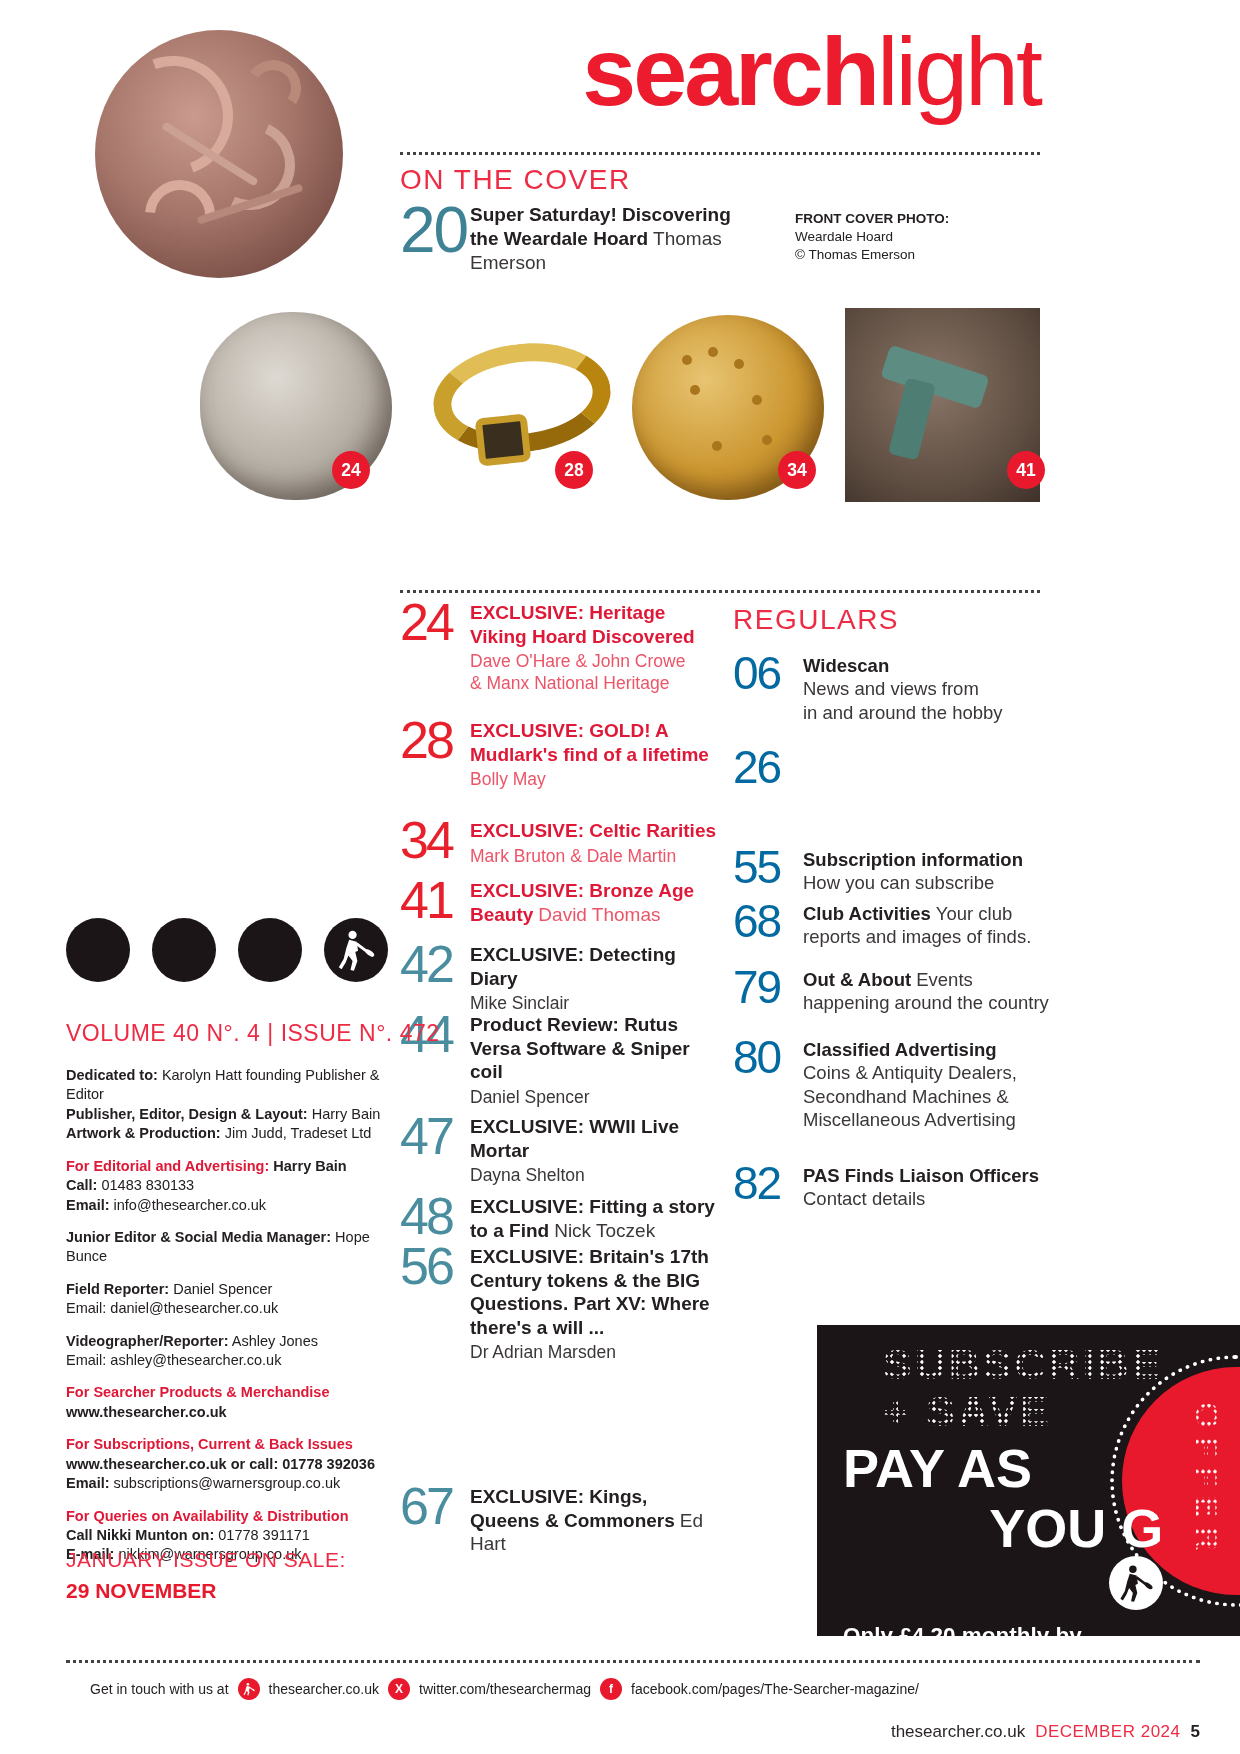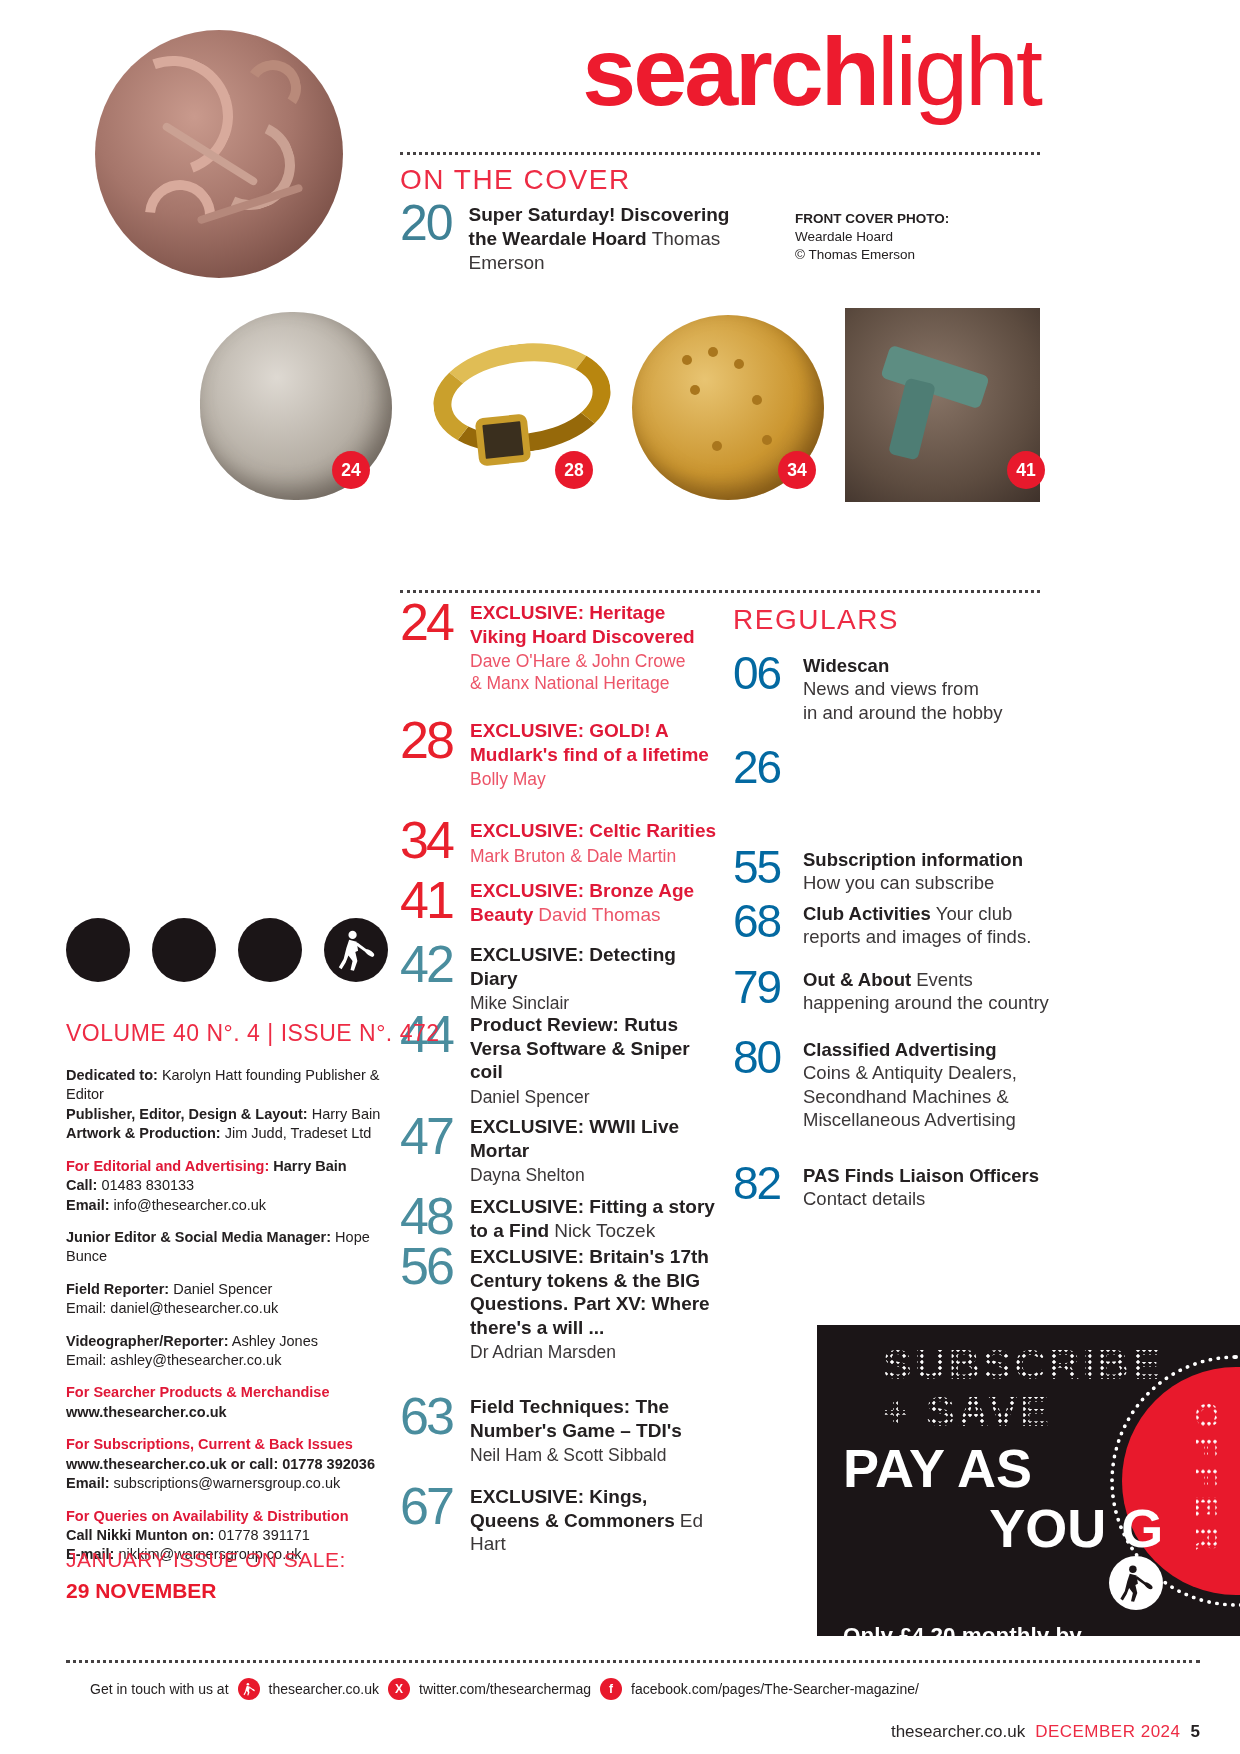--- a/index.html
+++ b/index.html
@@ -34,21 +34,21 @@
 
   .dotrule { position:absolute; height:0; border-top:3px dotted #454142; }
   .rule1 { left:400px; top:152px; width:640px; }
   .rule2 { left:400px; top:590px; width:640px; }
   .rule3 { left:66px; top:1660px; width:1134px; }
 
   .sec-heading { font-weight:300; color:#ed2b44; letter-spacing:1.5px; font-size:28px; }
   .otc-heading { position:absolute; left:400px; top:164px; }
 
   .cover-item { position:absolute; left:400px; top:200px; width:340px; display:flex; }
-  .cover-num { font-size:50px; font-weight:300; color:#3f8195; line-height:0.95; width:60px; letter-spacing:-2px; }
+  .cover-num { font-size:64px; font-weight:300; color:#3f8195; line-height:0.95; width:60px; letter-spacing:-2px; }
   .cover-body { margin-left:10px; width:278px; font-size:19px; line-height:1.25; padding-top:3px; }
   .cover-title { font-weight:700; color:#242021; }
   .cover-author { font-weight:400; color:#3b3738; margin-left:5px; }
 
   .front-cover { position:absolute; left:795px; top:210px; width:230px; font-size:13.5px; line-height:1.35; }
   .fc-label { font-weight:700; }
 
   
   .photo { position:absolute; }
   .coin-silver {
@@ -261,25 +261,20 @@
       <div class="feat-authors">Dayna Shelton</div></div>
   </div>
   <div class="feat teal" style="top:1192px">
     <div class="feat-num">48</div>
     <div class="feat-body"><span class="t-title">EXCLUSIVE: Fitting a story to a Find</span><span class="t-suffix">Nick Toczek</span></div>
   </div>
   <div class="feat teal" style="top:1242px">
     <div class="feat-num">56</div>
     <div class="feat-body"><span class="t-title">EXCLUSIVE: Britain's 17th Century tokens &amp; the BIG Questions. Part XV: Where there's a will ...</span>
       <div class="feat-authors">Dr Adrian Marsden</div></div>
-  </div>
-  <div class="feat teal" style="top:1392px">
-    <div class="feat-num">63</div>
-    <div class="feat-body"><span class="t-title">Field Techniques: The Number's Game – TDI's</span>
-      <div class="feat-authors">Neil Ham &amp; Scott Sibbald</div></div>
   </div>
   <div class="feat teal" style="top:1482px">
     <div class="feat-num">67</div>
     <div class="feat-body"><span class="t-title">EXCLUSIVE: Kings, Queens &amp; Commoners</span><span class="t-suffix">Ed Hart</span></div>
   </div>
 
   <div class="sec-heading reg-heading">REGULARS</div>
 
   <div class="reg" style="top:652px">
     <div class="reg-num">06</div>

